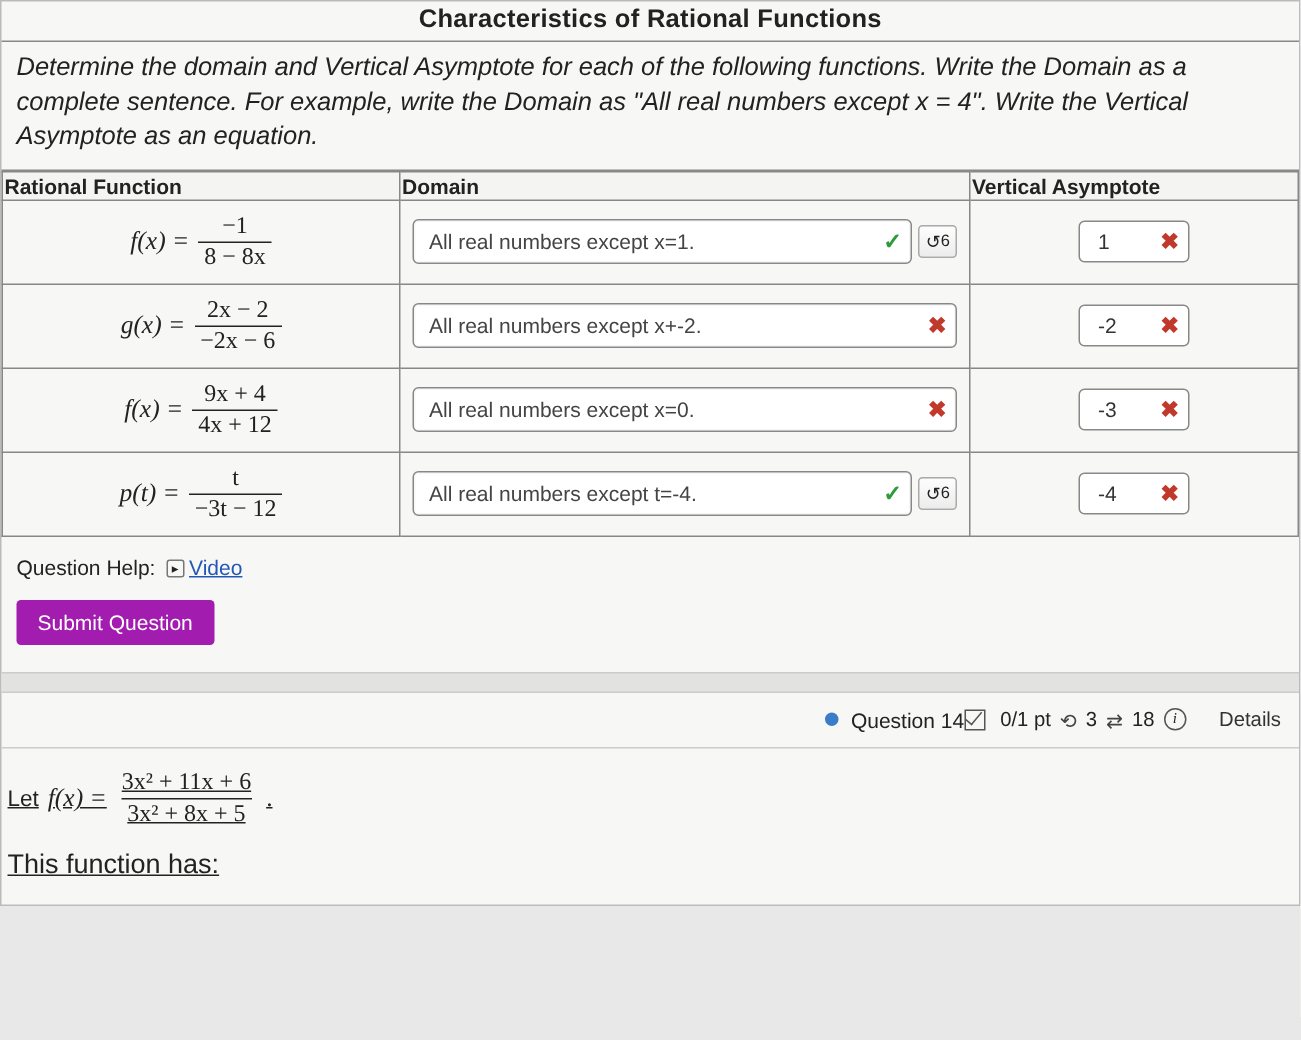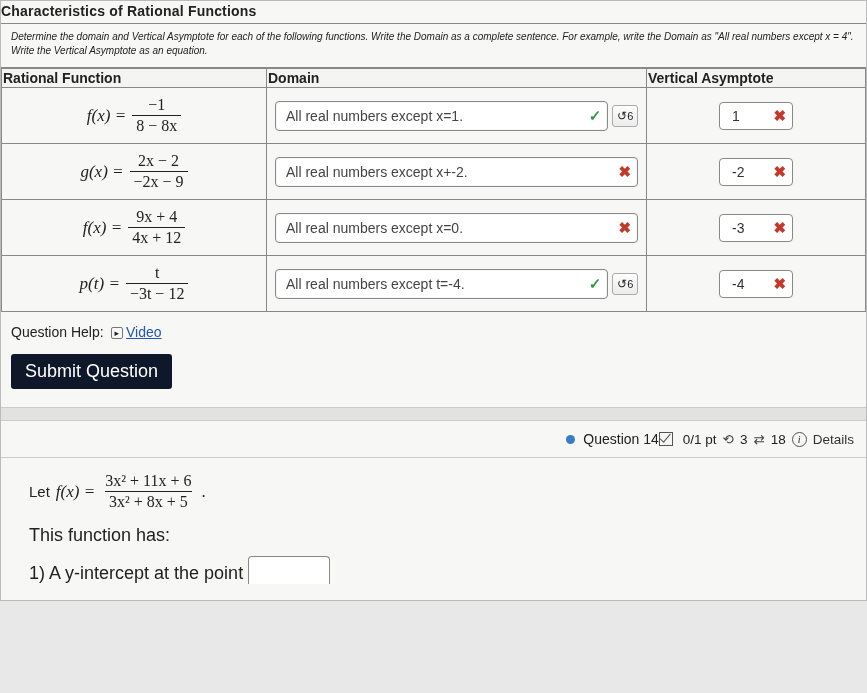--- a/index.html
+++ b/index.html
@@ -10,29 +10,29 @@
     background: #e8e8e8;
     width: 867px;
     color: #222;
   }
   .page {
     background: #f7f7f5;
     border: 1px solid #bbb;
   }
   .partial-header {
     font-weight: bold;
-    text-align: left;
-    font-size: 14px;
+    text-align: center;
+    font-size: 17px;
     padding: 2px 0 4px 0;
     border-bottom: 1px solid #888;
     letter-spacing: 0.2px;
   }
   .instructions {
     font-style: italic;
-    font-size: 10px;
+    font-size: 17px;
     padding: 6px 10px 10px 10px;
     line-height: 1.35;
     border-bottom: 1px solid #888;
   }
   table.main {
     width: 100%;
     border-collapse: collapse;
   }
   table.main th {
     font-weight: bold;
@@ -135,48 +135,48 @@
     border: 1px solid #777;
     border-radius: 2px;
     padding: 0 3px;
     font-size: 9px;
     vertical-align: 1px;
     margin: 0 3px;
   }
   .submit-btn {
     margin: 6px 10px 18px 10px;
     display: inline-block;
-    background: #0f172a;
+    background: #a21caf;
     color: #fff;
     border: none;
     border-radius: 3px;
     padding: 7px 14px;
-    font-size: 18px;
+    font-size: 14px;
     cursor: pointer;
   }
   .divider { height: 14px; background: #e2e2e0; border-top: 1px solid #ccc; border-bottom: 1px solid #ccc;}
   .q14-bar {
     display: flex;
     justify-content: flex-end;
     align-items: center;
     padding: 10px 12px;
     font-size: 14px;
     border-bottom: 1px solid #ccc;
   }
   .q14-left { display: flex; align-items: center; gap: 8px; }
   .dot { width: 9px; height: 9px; border-radius: 50%; background: #3a7cc7; }
   .q14-right { display: flex; align-items: center; gap: 6px; font-size: 13.5px; }
   .q14-right .icon { color: #444; }
-  .details-link { color: #333; cursor: pointer; }
+  .details-link { color: #333; cursor: pointer; margin-left: 16px; }
   .info-circle {
     display:inline-flex; align-items:center; justify-content:center;
     width:15px; height:15px; border:1.2px solid #555; border-radius:50%;
     font-size:10px; font-family: serif; font-style: italic;
   }
-  .q14-body { padding: 14px 14px 6px 28px; font-size: 15px; }
+  .q14-body { padding: 14px 14px 6px 4px; font-size: 15px; text-decoration: underline; }
   .let-line { display: flex; align-items: center; gap: 6px; font-family: "Times New Roman", serif; font-size: 17px; margin-bottom: 14px; }
   .sub-line { font-size: 18px; margin-bottom: 10px; }
   .cut-input {
     border: 1px solid #888; border-bottom:none; border-radius: 4px 4px 0 0;
     background:#fff; padding: 6px 10px 0 10px; display:inline-block; vertical-align:bottom;
   }
   .checkish {
     display:inline-block; width:14px; height:14px; border:1.3px solid #555;
     position:relative; margin-right:4px; vertical-align:-2px;
   }
@@ -227,21 +227,21 @@
             </div>
           </td>
           <td><span class="va-box">1<span class="mark wrong">✖</span></span></td>
         </tr>
         <tr>
           <td>
             <div class="func-eq">
               <span style="font-style:italic">g(x) =</span>
               <span class="frac">
                 <span class="num">2x − 2</span>
-                <span class="den">−2x − 9</span>
+                <span class="den">−2x − 6</span>
               </span>
             </div>
           </td>
           <td>
             <div class="domain-cell">
               <div class="input-box">All real numbers except x+-2.<span class="mark wrong">✖</span></div>
             </div>
           </td>
           <td><span class="va-box">-2<span class="mark wrong">✖</span></span></td>
         </tr>
@@ -316,19 +316,15 @@
     <div class="let-line">
       <span style="font-family:Arial;font-size:15px">Let</span>
       <span style="font-style:italic">f(x) =</span>
       <span class="frac">
         <span class="num">3x² + 11x + 6</span>
         <span class="den">3x² + 8x + 5</span>
       </span>
       <span>.</span>
     </div>
     <div class="sub-line">This function has:</div>
-    <div class="sub-line">
-      <span>1) A y-intercept at the point</span>
-      <span class="cut-input">&nbsp;&nbsp;&nbsp;&nbsp;&nbsp;&nbsp;&nbsp;&nbsp;&nbsp;&nbsp;&nbsp;&nbsp;</span>
-    </div>
   </div>
 
 </div>
 
 </body></html>

